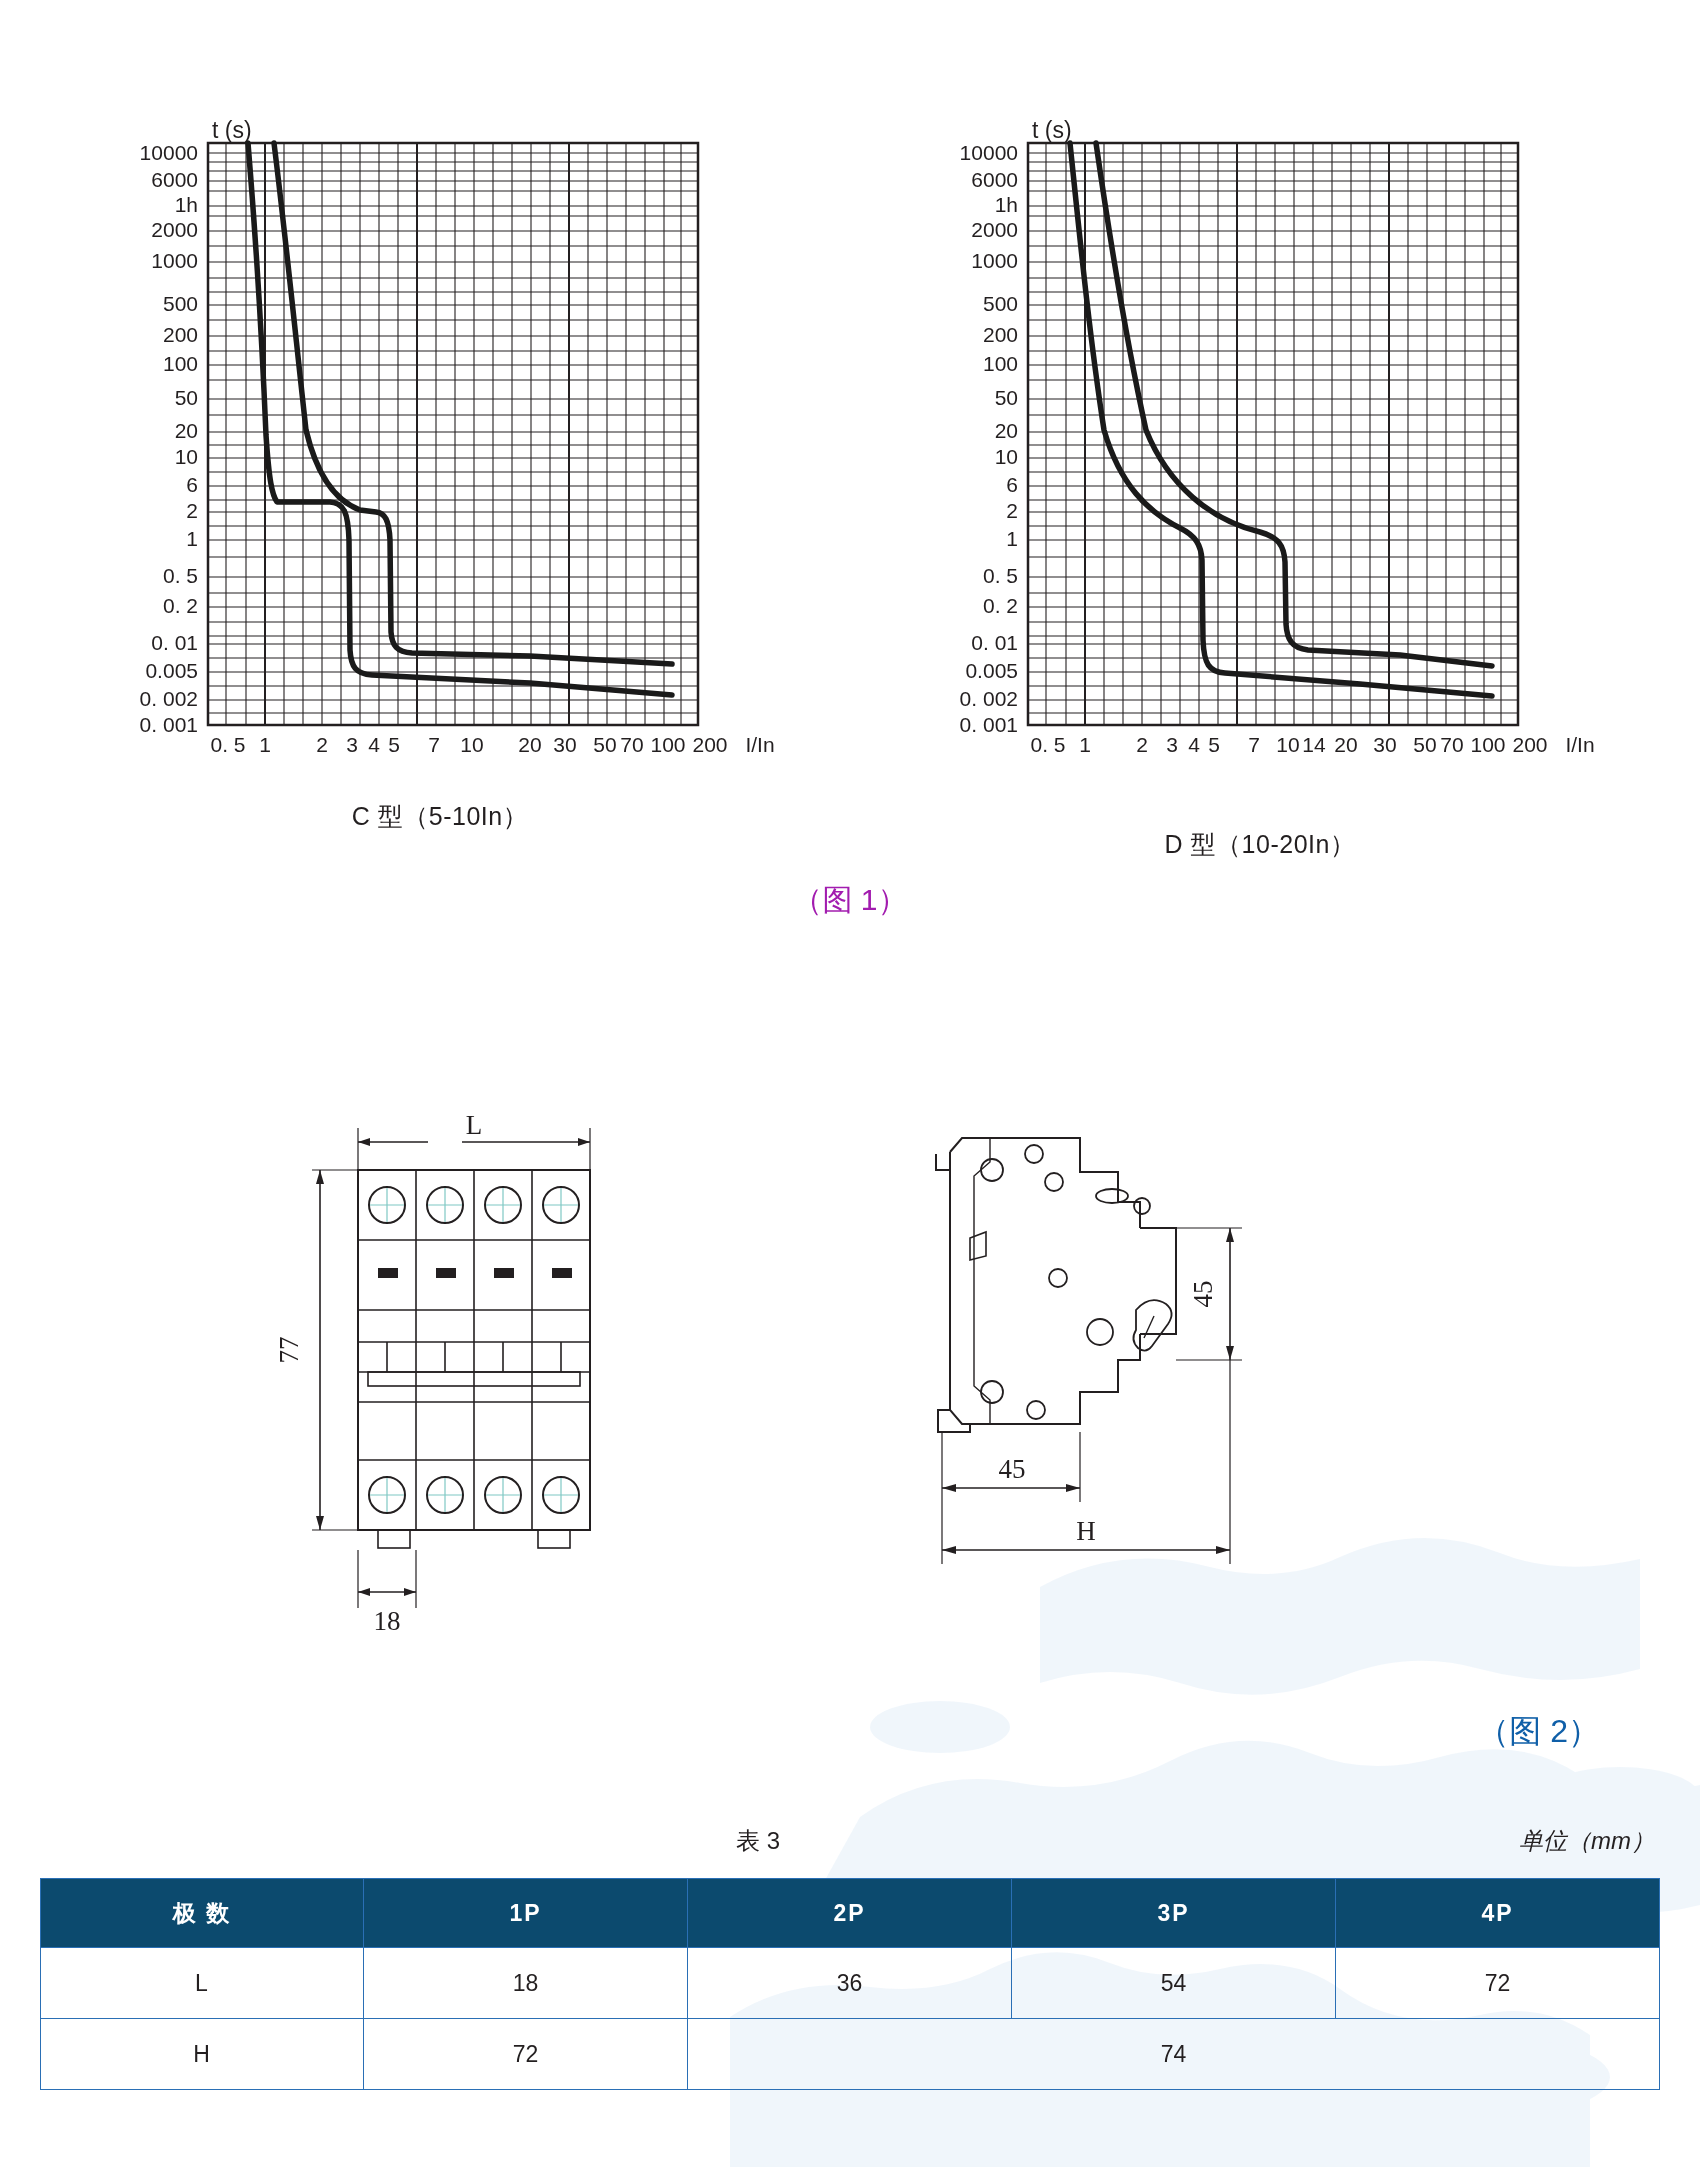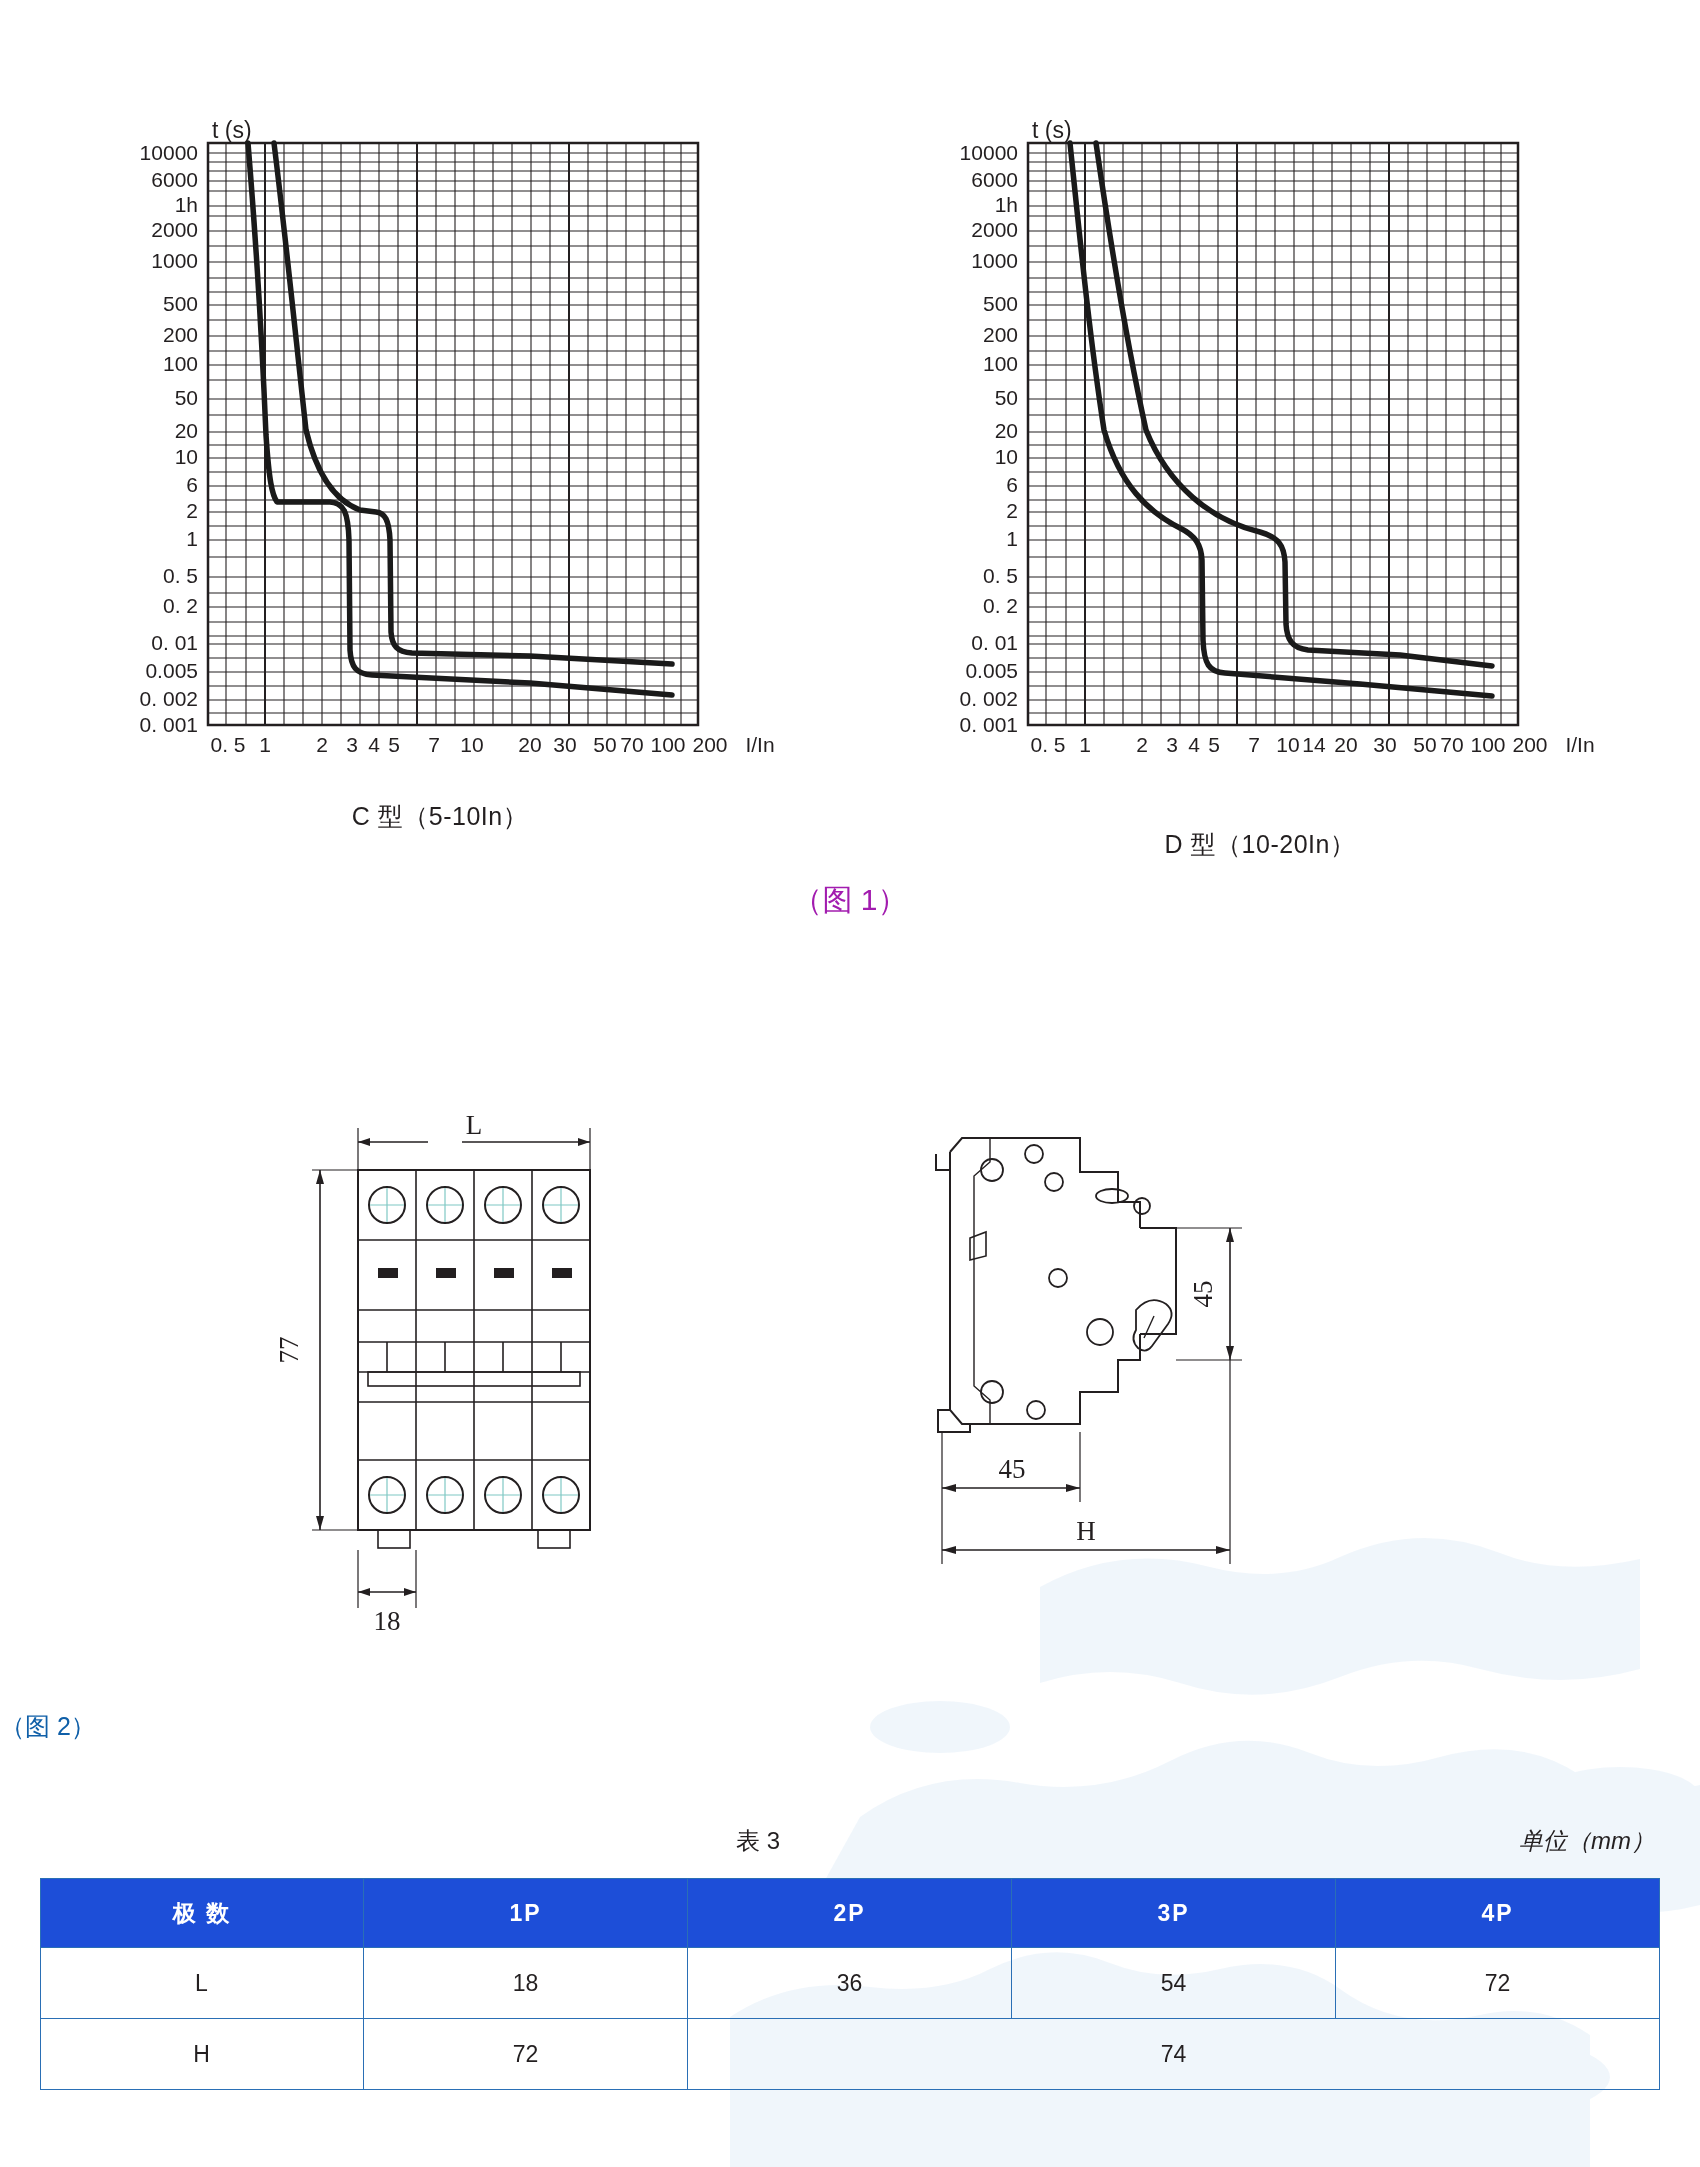--- a/index.html
+++ b/index.html
@@ -84,23 +84,23 @@
     left: 0;
     top: 1110px;
     width: 1700px;
     height: 640px;
   }
   .fig2-label {
     position: absolute;
     left: 0;
     top: 1710px;
     width: 1600px;
-    text-align: left;
+    text-align: right;
     color: #0f5fa8;
-    font-size: 25px;
+    font-size: 32px;
   }
 
   
   .table-title {
     position: absolute;
     left: 0;
     top: 1825px;
     width: 1516px;
     text-align: center;
     font-size: 24px;
@@ -124,21 +124,21 @@
   }
   table.dims th, table.dims td {
     border: 1px solid #2a6fb5;
     text-align: center;
     font-size: 23px;
     height: 68px;
     color: #231f20;
     font-weight: normal;
   }
   table.dims thead th {
-    background: #1d4ed8;
+    background: #0c4a6e;
     color: #ffffff;
     font-weight: bold;
     letter-spacing: 2px;
     height: 66px;
   }
   table.dims td.rowhead { letter-spacing: 1px; }
 </style>
 </head>
 <body>
 

